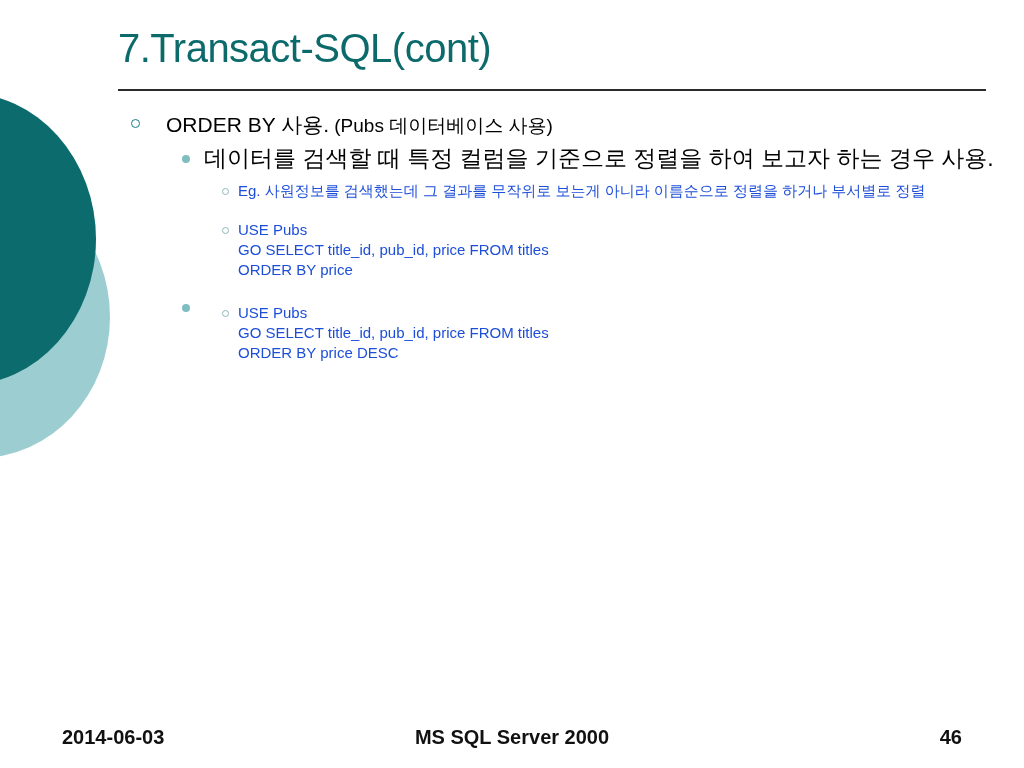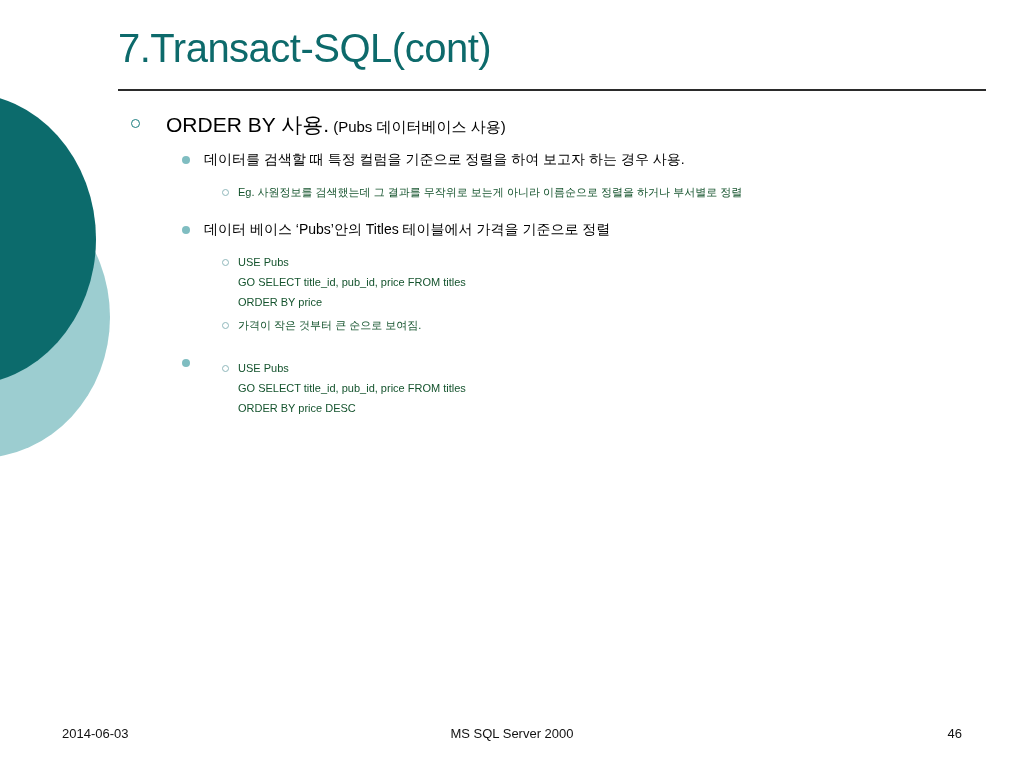--- a/index.html
+++ b/index.html
@@ -85,57 +85,57 @@
 
   .lvl1 {
     position: relative;
     padding-left: 46px;
     margin-bottom: 1px;
     font-size: 21px;
     line-height: 30px;
     color: #000;
   }
   .lvl1 .b-main { font-weight: normal; }
-  .lvl1 .b-sub  { font-weight: normal; font-size: 15px; margin-top: 31px; }
+  .lvl1 .b-sub  { font-weight: normal; font-size: 19px; margin-top: 31px; }
   .lvl1 > .bullet {
     position: absolute;
     left: 11px;
     top: 9px;
     width: 9px;
     height: 9px;
     border-radius: 50%;
     border: 1.4px solid #1a7d80;
     background: transparent;
     box-sizing: border-box;
   }
 
   .lvl2 {
     position: relative;
     padding-left: 84px;
-    font-size: 14px;
+    font-size: 23px;
     line-height: 27px;
     color: #000;
     margin-top: 4px;
   }
   .lvl2 > .bullet {
     position: absolute;
     left: 62px;
     top: 10px;
     width: 8px;
     height: 8px;
     border-radius: 50%;
     background: #7fbdc1;
   }
 
   .lvl3 {
     position: relative;
     padding-left: 118px;
-    font-size: 11px;
+    font-size: 15px;
     line-height: 20px;
-    color: #14532d;
+    color: #1d4ed8;
     margin-top: 3px;
   }
   .lvl3 > .bullet {
     position: absolute;
     left: 102px;
     top: 7px;
     width: 7px;
     height: 7px;
     border-radius: 50%;
     border: 1.2px solid #8fb8bb;
@@ -150,22 +150,23 @@
   .spacer-sm { height: 6px; }
   .spacer-md { height: 10px; }
 
   
   .footer {
     position: absolute;
     left: 0;
     top: 726px;
     width: 1024px;
     height: 24px;
-    font-size: 13px;
+    font-size: 20px;
     color: #111;
+    font-weight: bold;
   }
   .footer .f-date {
     position: absolute;
     left: 62px;
     top: 0;
   }
   .footer .f-center {
     position: absolute;
     left: 0;
     top: 0;
@@ -205,38 +206,30 @@
 
     <div class="spacer-sm"></div>
 
     <div class="lvl3">
       <span class="bullet"></span>
       <span>Eg. 사원정보를 검색했는데 그 결과를 무작위로 보는게 아니라 이름순으로 정렬을 하거나 부서별로 정렬</span>
     </div>
 
     <div class="spacer-md"></div>
 
-    <div class="lvl2">
-      <span class="bullet"></span>
-      <span> 데이터 베이스 ‘Pubs’안의 Titles 테이블에서 가격을 기준으로 정렬</span>
-    </div>
 
     <div class="spacer-sm"></div>
 
     <div class="lvl3">
       <span class="bullet"></span>
       <span class="code">USE Pubs
 GO SELECT title_id, pub_id, price FROM titles
 ORDER BY price</span>
     </div>
 
-    <div class="lvl3">
-      <span class="bullet"></span>
-      <span>가격이 작은 것부터 큰 순으로 보여짐.</span>
-    </div>
 
     <div class="spacer-md"></div>
 
     <div class="lvl2">
       <span class="bullet"></span>
     </div>
 
     <div class="spacer-sm"></div>
 
     <div class="lvl3">

